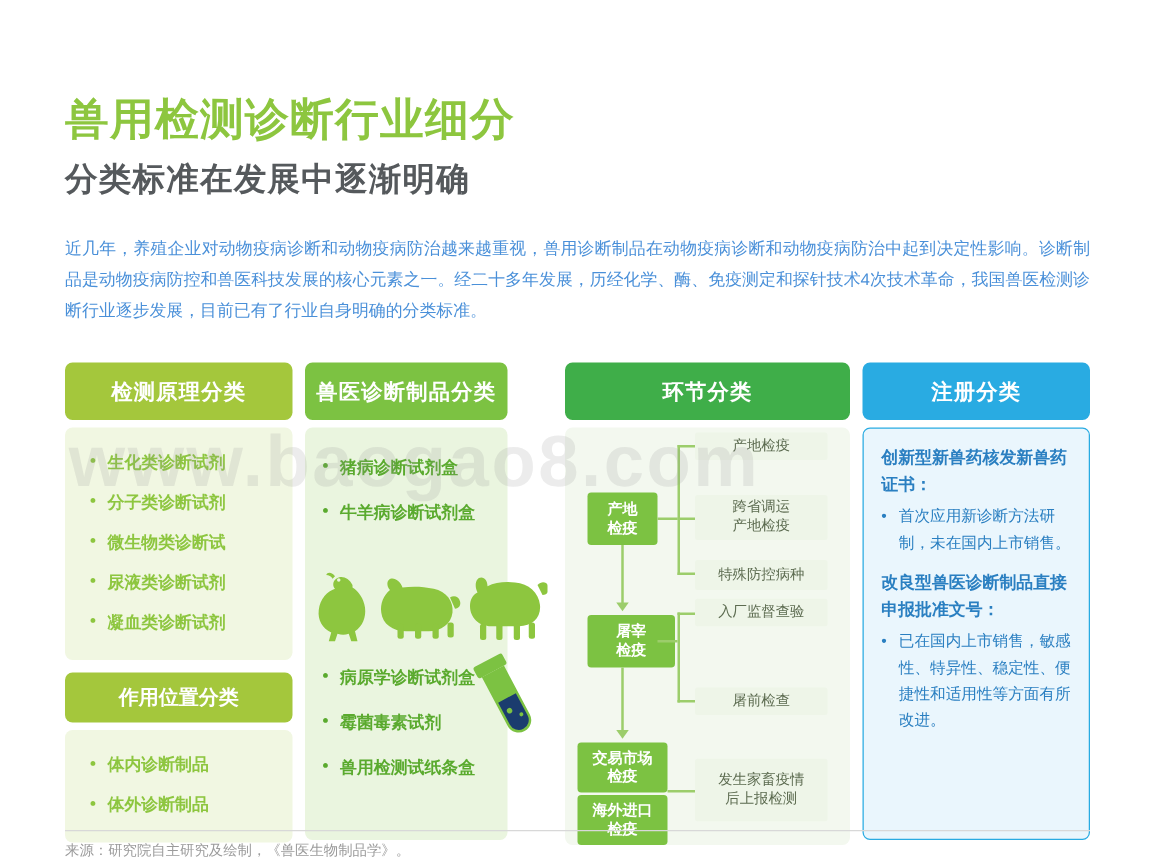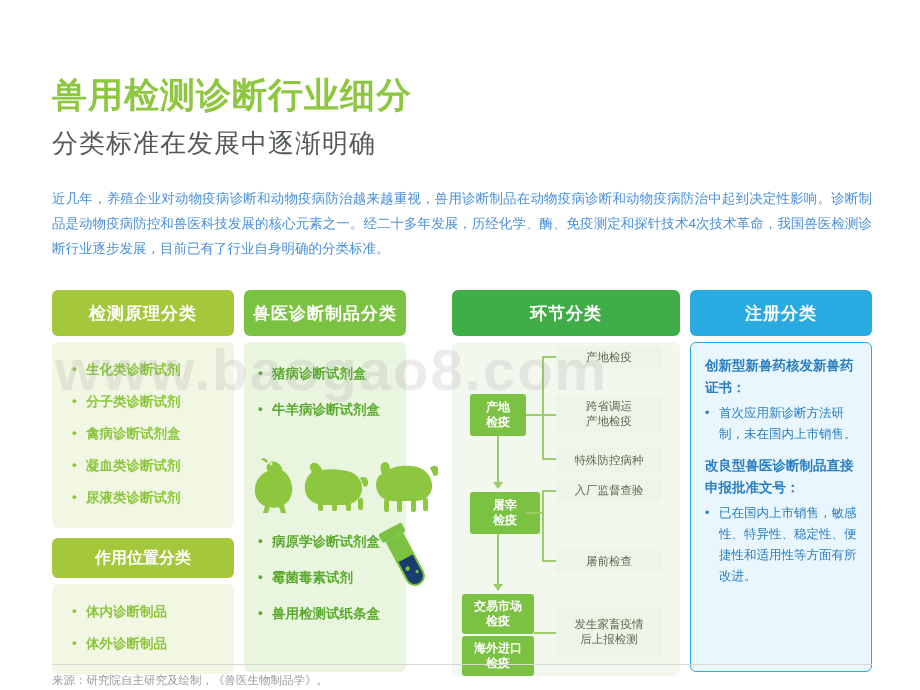--- a/index.html
+++ b/index.html
@@ -11,21 +11,21 @@
   }
   .page { position: relative; width: 920px; height: 690px; background:#fff;margin-top:36px; }
 
   
   .title-main {
     position: absolute; left: 52px; top: 36px;
     font-size: 35px; color: #8dc63f; font-weight: bold; letter-spacing: 1px;
   }
   .title-sub {
     position: absolute; left: 52px; top: 90px;
-    font-size: 26px; color: #55595c; font-weight: normal; letter-spacing: 1px;
+    font-size: 26px; color: #55595c; font-weight: bold; letter-spacing: 1px;
   }
   .intro {
     position: absolute; left: 52px; top: 150px; width: 820px;
     font-size: 13.5px; color: #4a90d9; line-height: 25px; text-align: justify;
   }
 
   
   .watermark {
     position: absolute; left: 55px; top: 300px; width: 820px;
     font-size: 58px; color: rgba(150,150,150,0.18); font-weight: bold;
@@ -105,23 +105,23 @@
   <div class="title-sub">分类标准在发展中逐渐明确</div>
   <div class="intro">近几年，养殖企业对动物疫病诊断和动物疫病防治越来越重视，兽用诊断制品在动物疫病诊断和动物疫病防治中起到决定性影响。诊断制品是动物疫病防控和兽医科技发展的核心元素之一。经二十多年发展，历经化学、酶、免疫测定和探针技术4次技术革命，我国兽医检测诊断行业逐步发展，目前已有了行业自身明确的分类标准。</div>
 
   <div class="watermark">www.baogao8.com</div>
 
   <div class="col" id="col1">
     <div class="col-head">检测原理分类</div>
     <div class="sub-body">
       <div class="li1">生化类诊断试剂</div>
       <div class="li1">分子类诊断试剂</div>
-      <div class="li1">禽病诊断试剂盒</div>
+      <div class="li1">微生物类诊断试</div>
+      <div class="li1">尿液类诊断试剂</div>
       <div class="li1">凝血类诊断试剂</div>
-      <div class="li1">尿液类诊断试剂</div>
     </div>
     <div class="col-head2">作用位置分类</div>
     <div class="sub-body">
       <div class="li1">体内诊断制品</div>
       <div class="li1">体外诊断制品</div>
     </div>
   </div>
 
   <div class="col" id="col2">
     <div class="col-head">兽医诊断制品分类</div>

